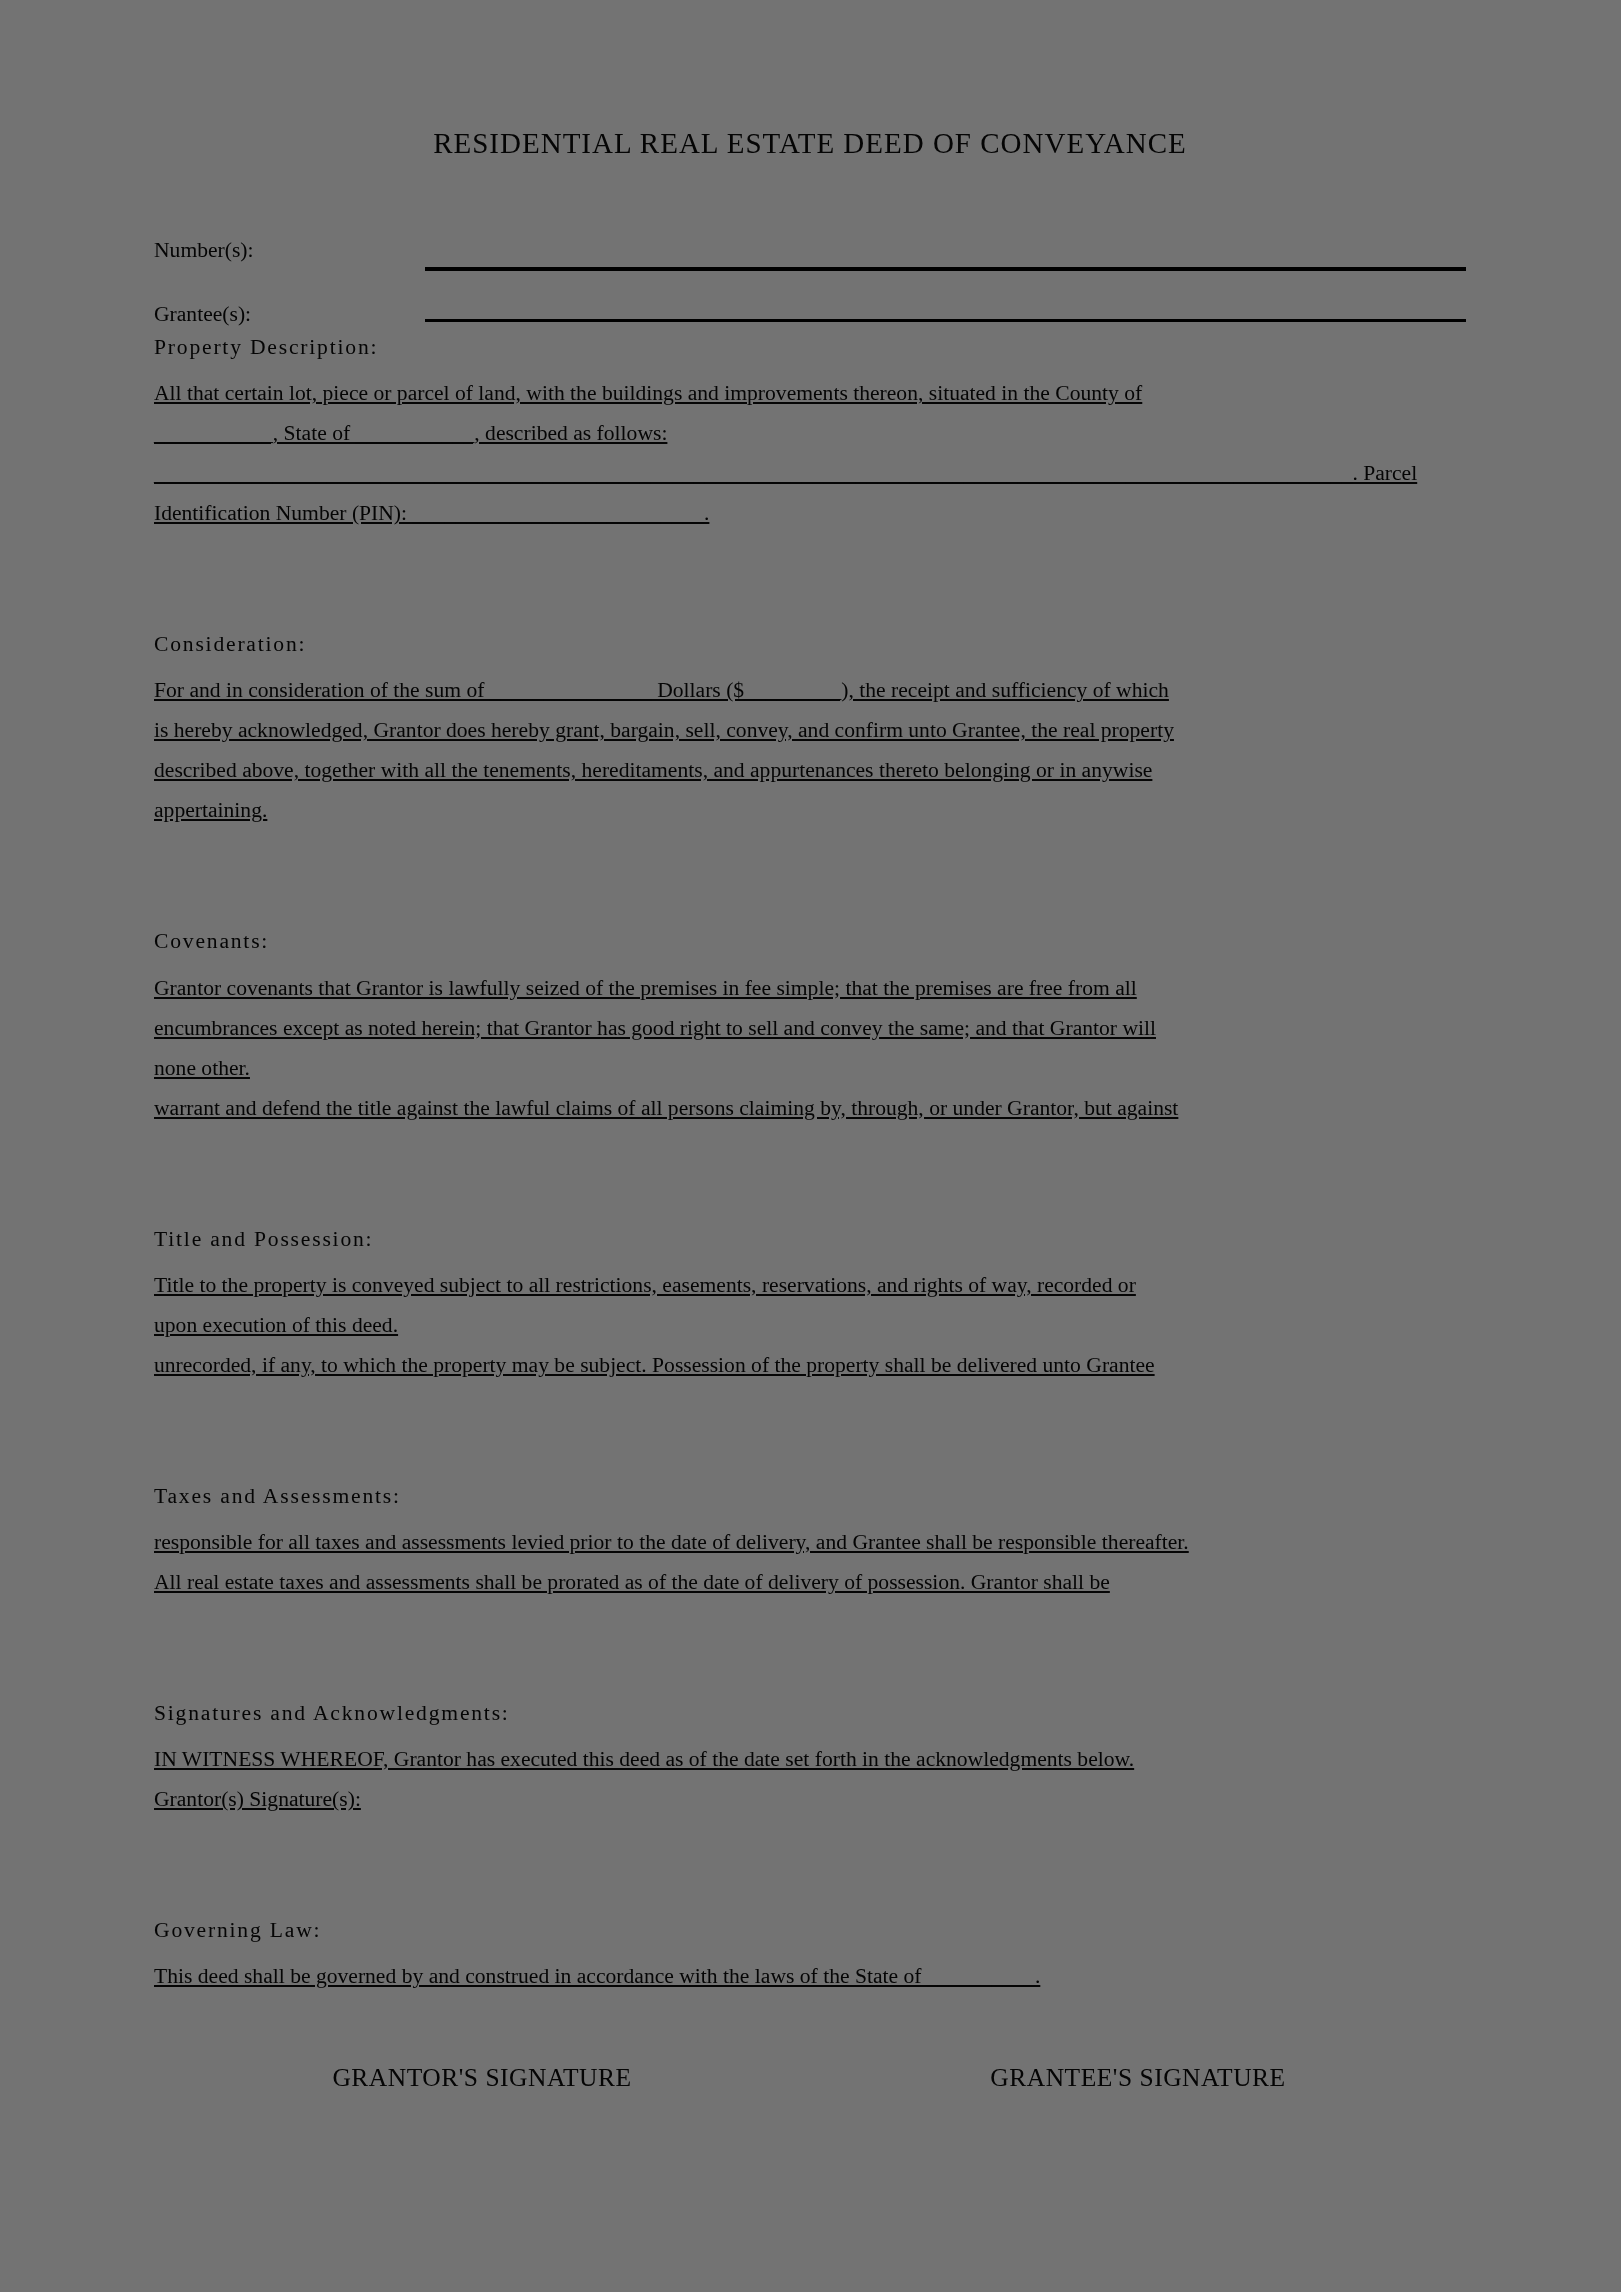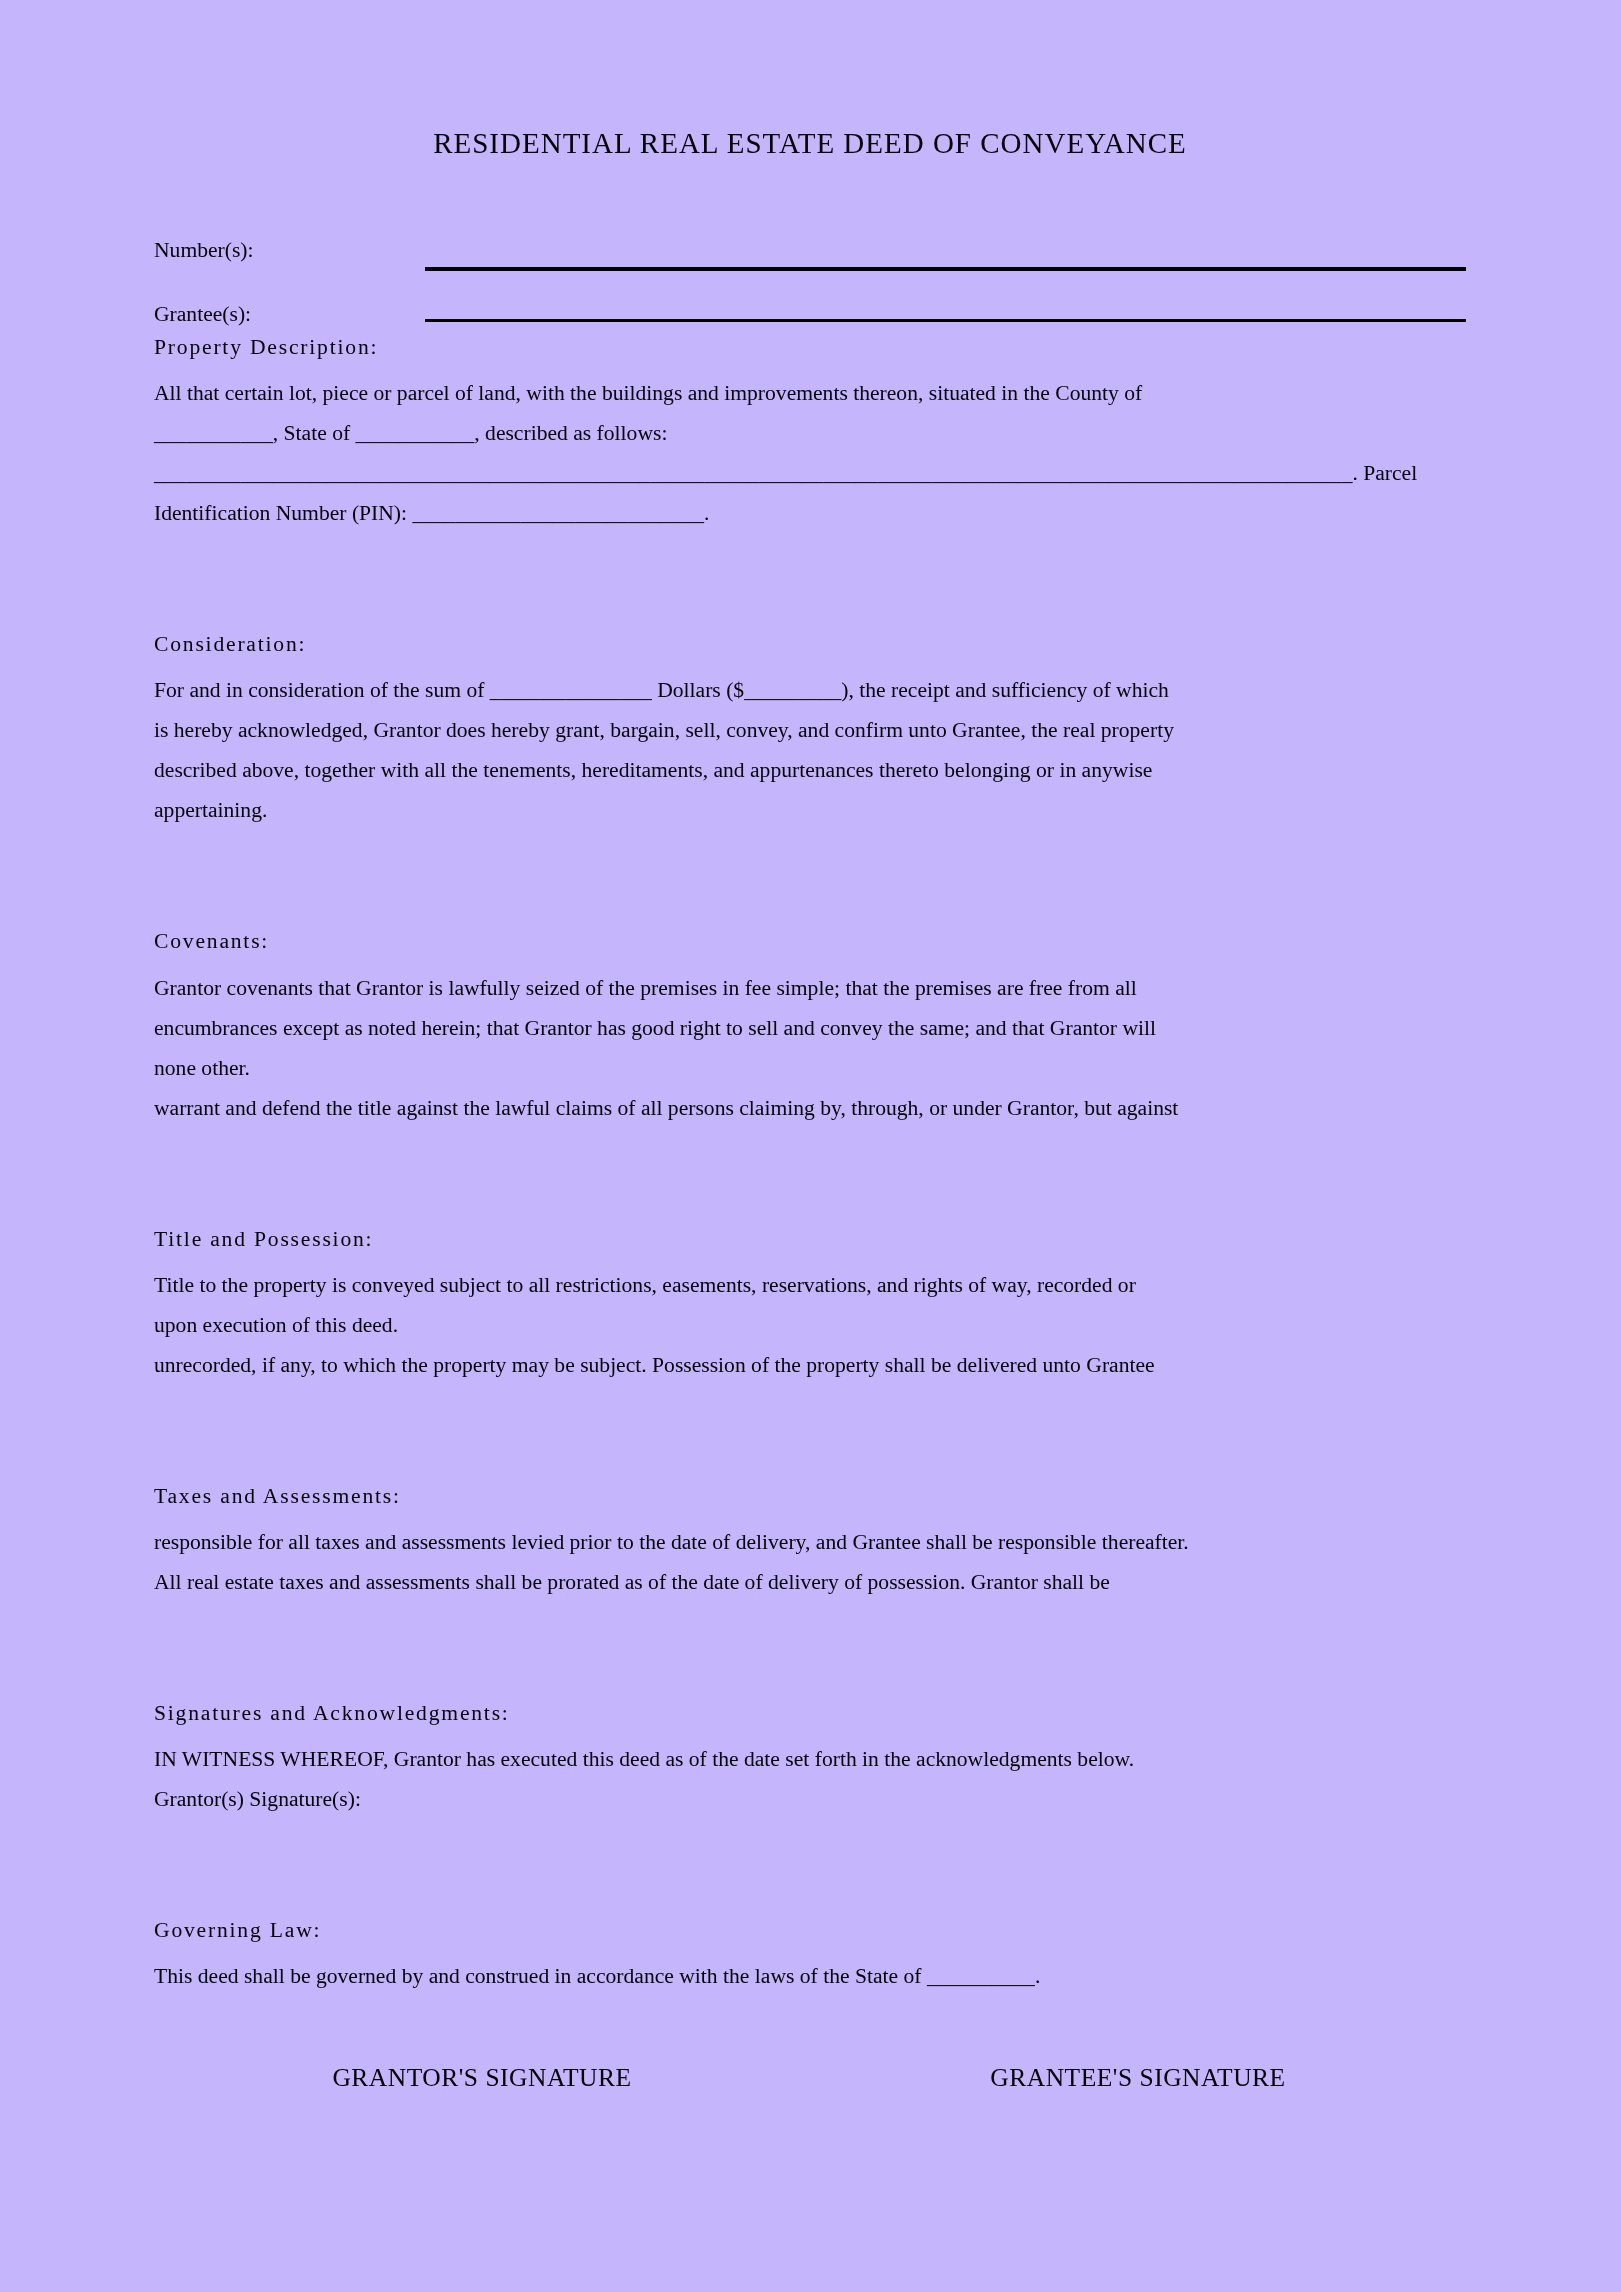--- a/index.html
+++ b/index.html
@@ -1,20 +1,20 @@
 <!DOCTYPE html>
 <html><head>
 <meta charset="utf-8">
 <style>
   html, body { margin: 0; padding: 0; background: #ffffff; }
   .page {
     position: relative;
     width: 1621px;
     height: 2293px;
-    background: #c4b5fd;
+    background: #737373;
     box-sizing: border-box;
     padding: 129px 155px 0 154px;
     font-family: "Liberation Serif", "DejaVu Serif", serif;
     color: #050505;
     overflow: hidden;
   }
   .title {
     margin: 0;
     font-size: 29px;
     font-weight: 400;
@@ -47,20 +47,21 @@
   .heading {
     font-size: 21.6px;
     line-height: 23.5px;
     letter-spacing: 1.8px;
     white-space: pre;
   }
   .para {
     margin-top: 13.7px;
     font-size: 21.6px;
     line-height: 40px;
+    text-decoration: underline;
   }
   .pline { white-space: pre; }
   .sig-row {
     display: flex;
     margin-top: 67px;
     height: 29px;
   }
   .sig-cell {
     flex: 1 1 50%;
     text-align: center;

